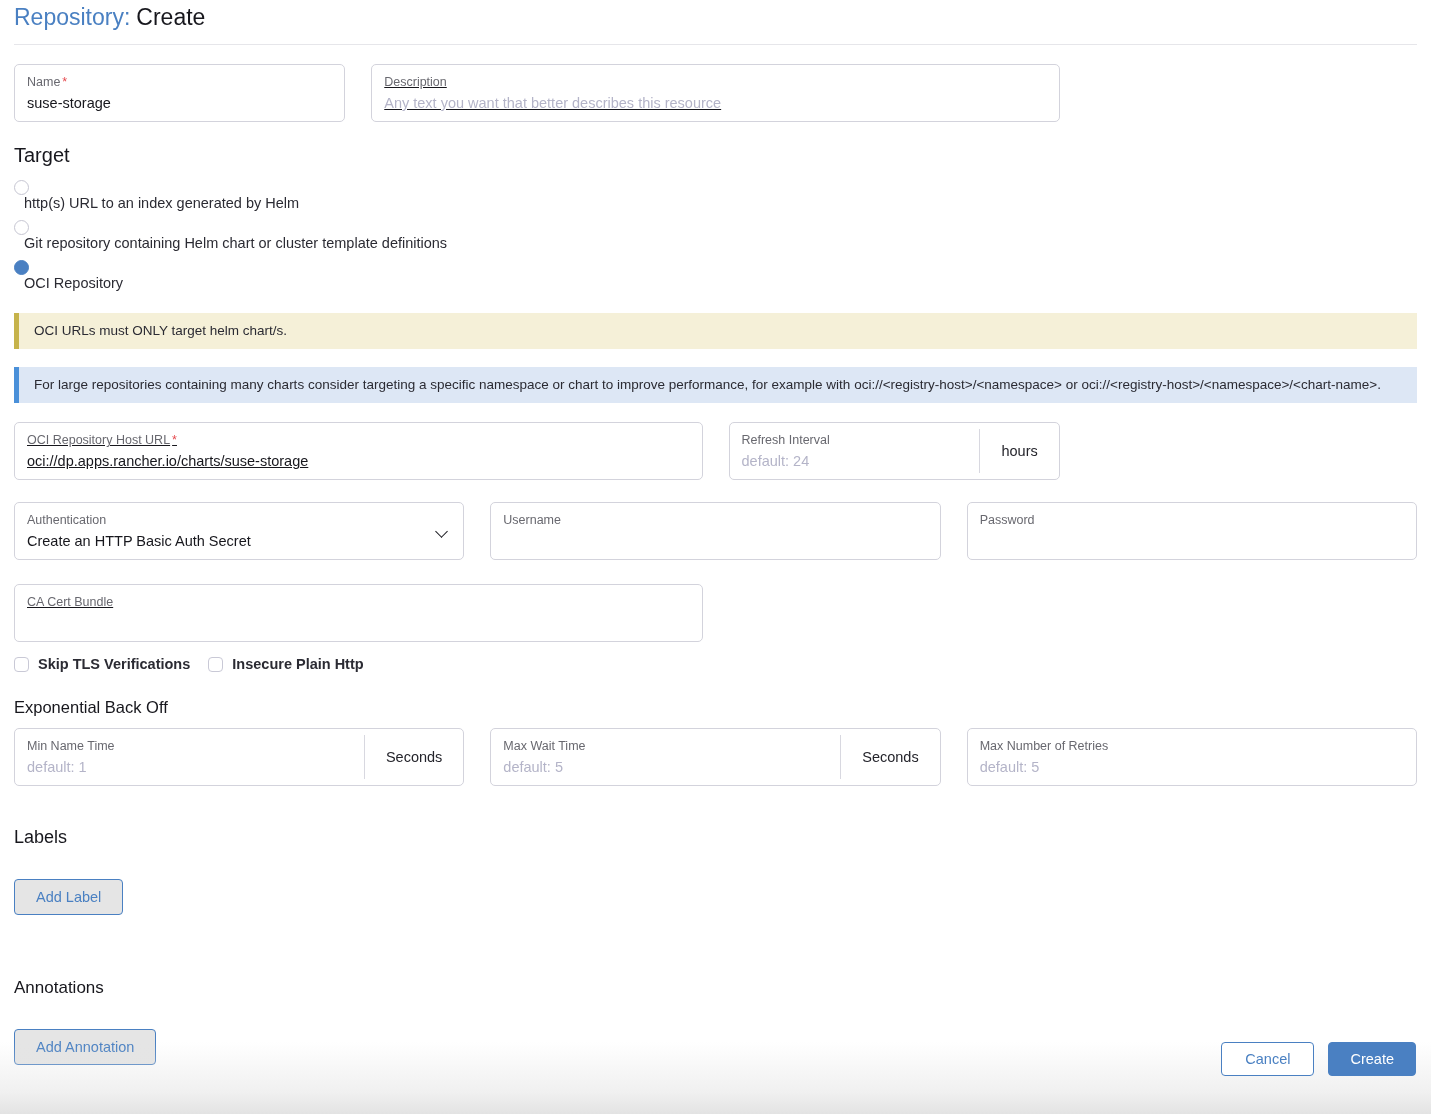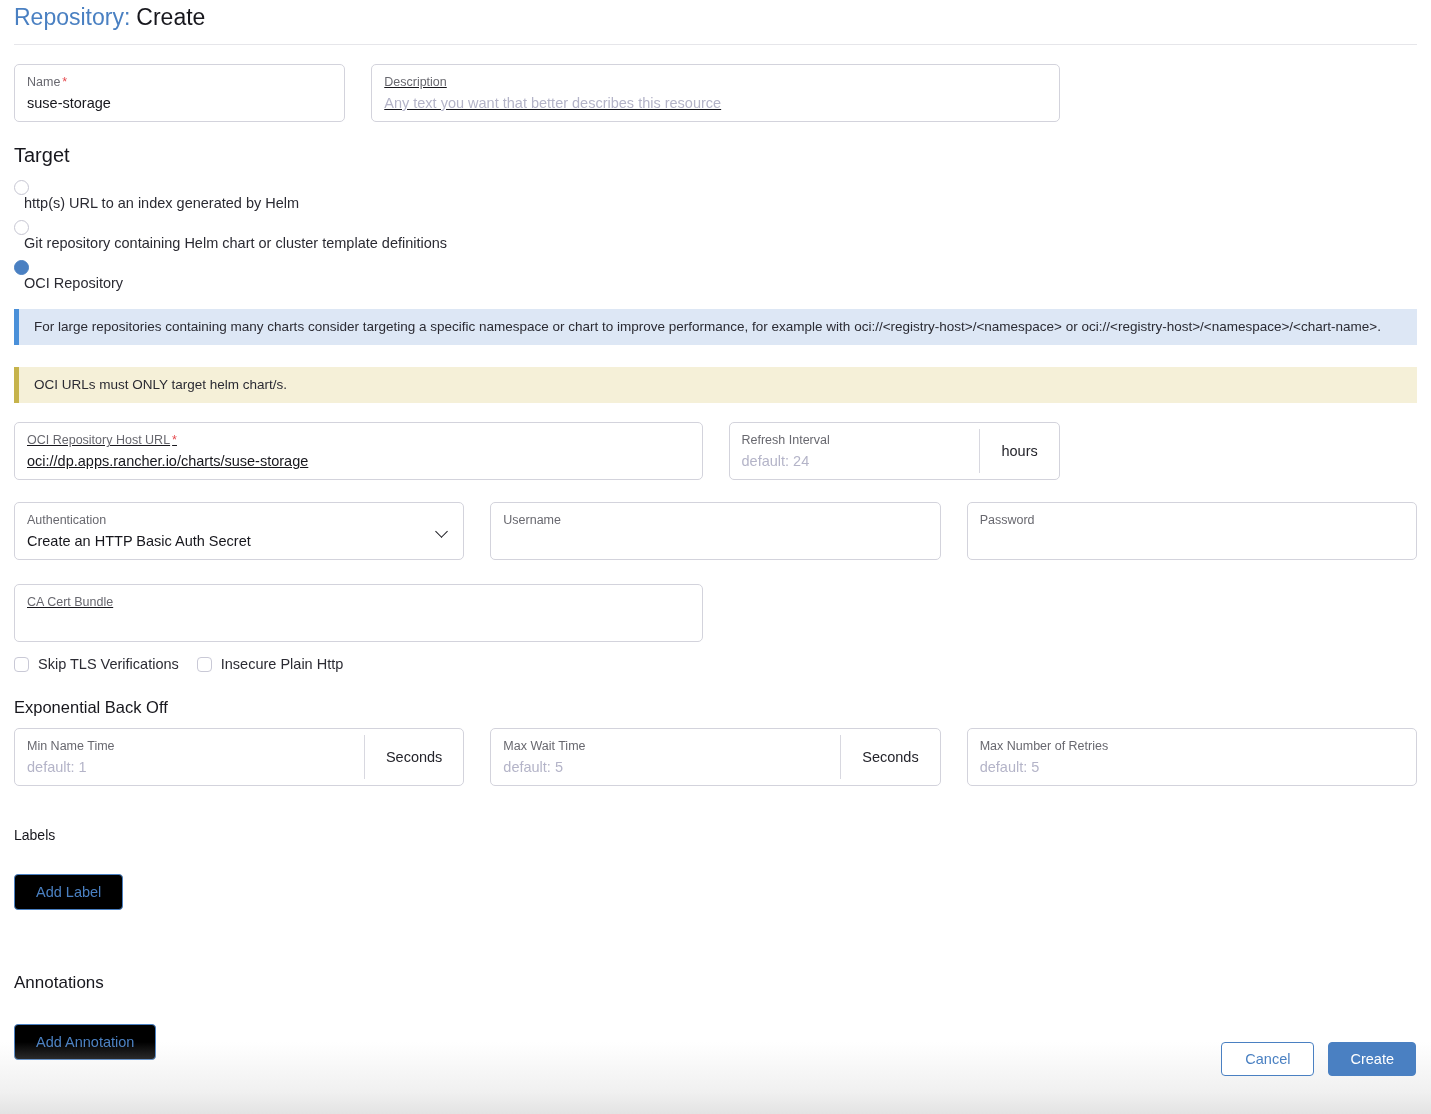--- a/index.html
+++ b/index.html
@@ -55,21 +55,21 @@
   .chevron {
     position: absolute; right: 17px; top: 24px;
     width: 9px; height: 9px;
     border-right: 1.8px solid #17171d; border-bottom: 1.8px solid #17171d;
     transform: rotate(45deg);
   }
 
   
   .h-target { font-size: 20px; font-weight: 400; margin-top: 22px; margin-bottom: 13px; }
   .h-backoff { font-size: 16.5px; font-weight: 400; margin-top: 26px; margin-bottom: 11px; }
-  .h-labels { font-size: 14px; font-weight: 400; margin-top: 41px; }
+  .h-labels { font-size: 18px; font-weight: 400; margin-top: 41px; }
   .h-annotations { font-size: 17px; font-weight: 400; margin-top: 63px; }
   .labels-desc { font-size: 14.5px; color: #2b2b33; margin-top: 19px; }
 
   
   .radio-row { display: flex; align-items: flex-start; margin-bottom: 9px; cursor: pointer; flex-direction: column; }
   .radio {
     width: 15px; height: 15px; border-radius: 50%;
     border: 1px solid #c6c6d2; background: #fff; flex: none;
   }
   .radio.checked { background: #4a80c2; border-color: #4a80c2; }
@@ -80,26 +80,26 @@
   .banner.warn { background: #f5f0d8; border-color: #c6b34b; margin-top: 22px; }
   .banner.info { background: #dde7f5; border-color: #4a90d9; margin-top: 18px; }
 
   
   .cb-row { display: flex; align-items: center; margin-top: 14px; }
   .cb-item { display: flex; align-items: center; margin-right: 18px; cursor: pointer; }
   .cb {
     width: 15px; height: 15px; border: 1px solid #c9c9d6; border-radius: 4px;
     background: #fff; flex: none;
   }
-  .cb-label { font-size: 14.5px; color: #2b2b33; margin-left: 9px; }
+  .cb-label { font-size: 14.5px; color: #2b2b33; margin-left: 9px; font-weight: bold; }
 
   
   .btn { font-family: inherit; font-size: 14.5px; border-radius: 4px; cursor: pointer; }
   .btn-soft {
-    background: #000000; color: #4a80c2; border: 1px solid #4a80c2;
+    background: #e5e5e5; color: #4a80c2; border: 1px solid #4a80c2;
     padding: 9px 21px; margin-top: 31px;
   }
   .btn-outline { background: #fff; color: #4a80c2; border: 1px solid #4a80c2; padding: 8px 23px; }
   .btn-primary { background: #4a80c2; color: #fff; border: 1px solid #4a80c2; padding: 8px 21px; }
 
   
   .mt-19 { margin-top: 19px; }
   .mt-22 { margin-top: 22px; }
   .mt-24 { margin-top: 24px; }
 
@@ -143,22 +143,22 @@
   <div class="radio-row">
     <span class="radio"></span>
     <span class="radio-label">Git repository containing Helm chart or cluster template definitions</span>
   </div>
   <div class="radio-row">
     <span class="radio checked"></span>
     <span class="radio-label">OCI Repository</span>
   </div>
 
   
+  <div class="banner warn">OCI URLs must ONLY target helm chart/s.</div>
   <div class="banner info">For large repositories containing many charts consider targeting a specific namespace or chart to improve performance, for example with oci://&lt;registry-host&gt;/&lt;namespace&gt; or oci://&lt;registry-host&gt;/&lt;namespace&gt;/&lt;chart-name&gt;.</div>
-  <div class="banner warn">OCI URLs must ONLY target helm chart/s.</div>
 
   
   <div class="grid mt-19">
     <div class="field col-6">
       <span class="flabel"><span>OCI Repository Host URL</span><span class="req">*</span></span>
       <input type="text" value="oci://dp.apps.rancher.io/charts/suse-storage" style="">
     </div>
     <div class="field col-3 with-suffix">
       <div class="fmain">
         <span class="flabel">Refresh Interval</span>

